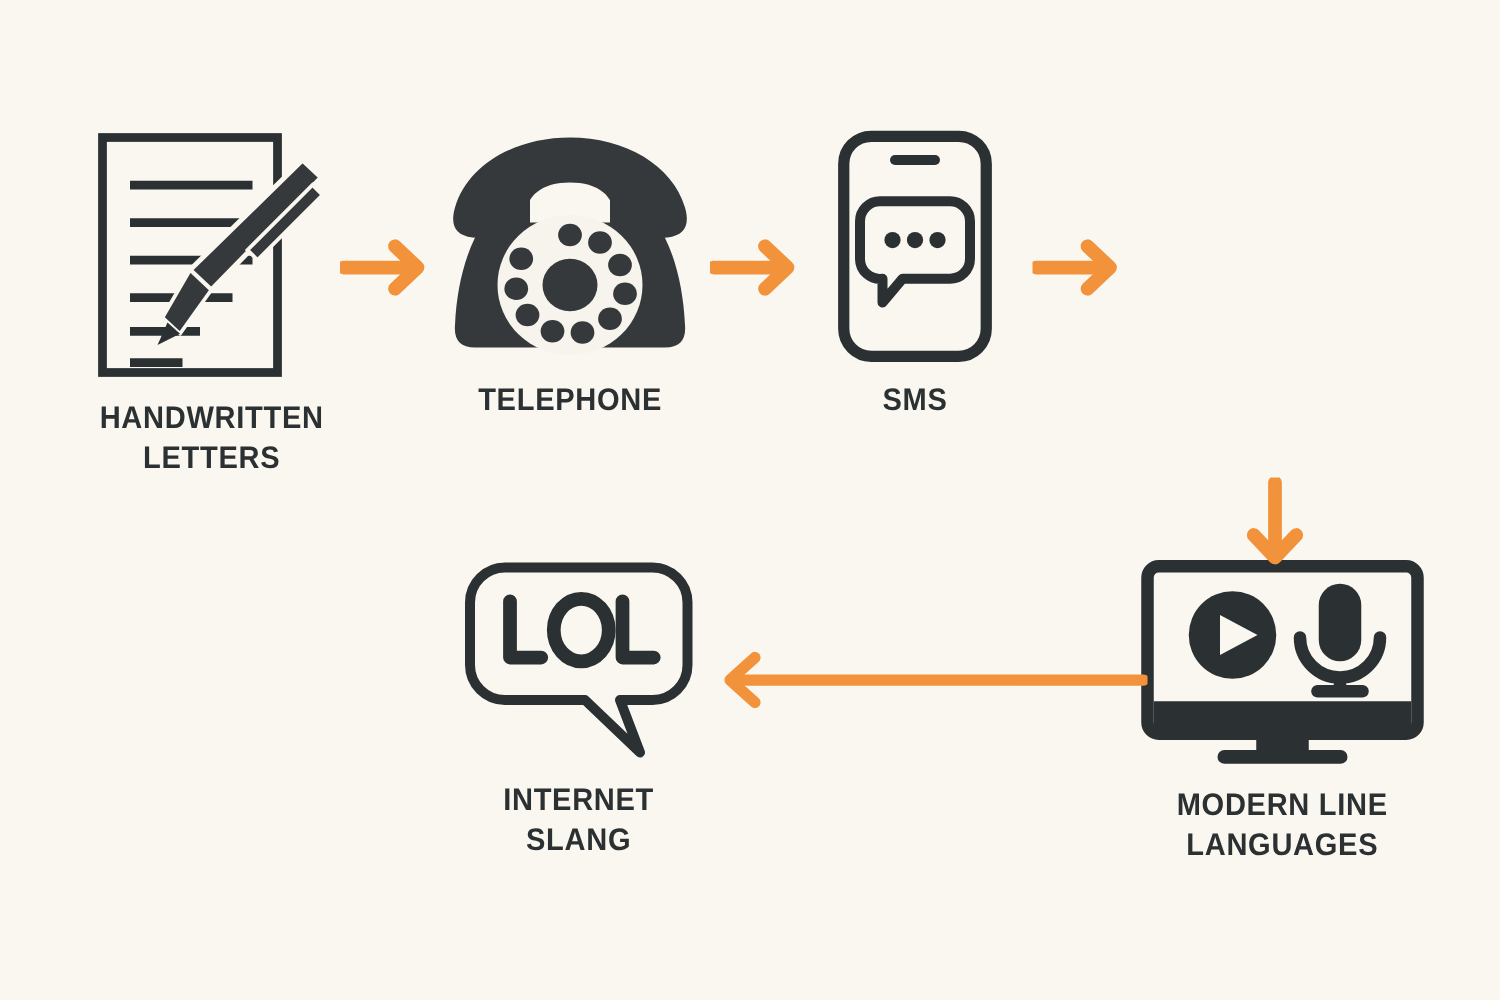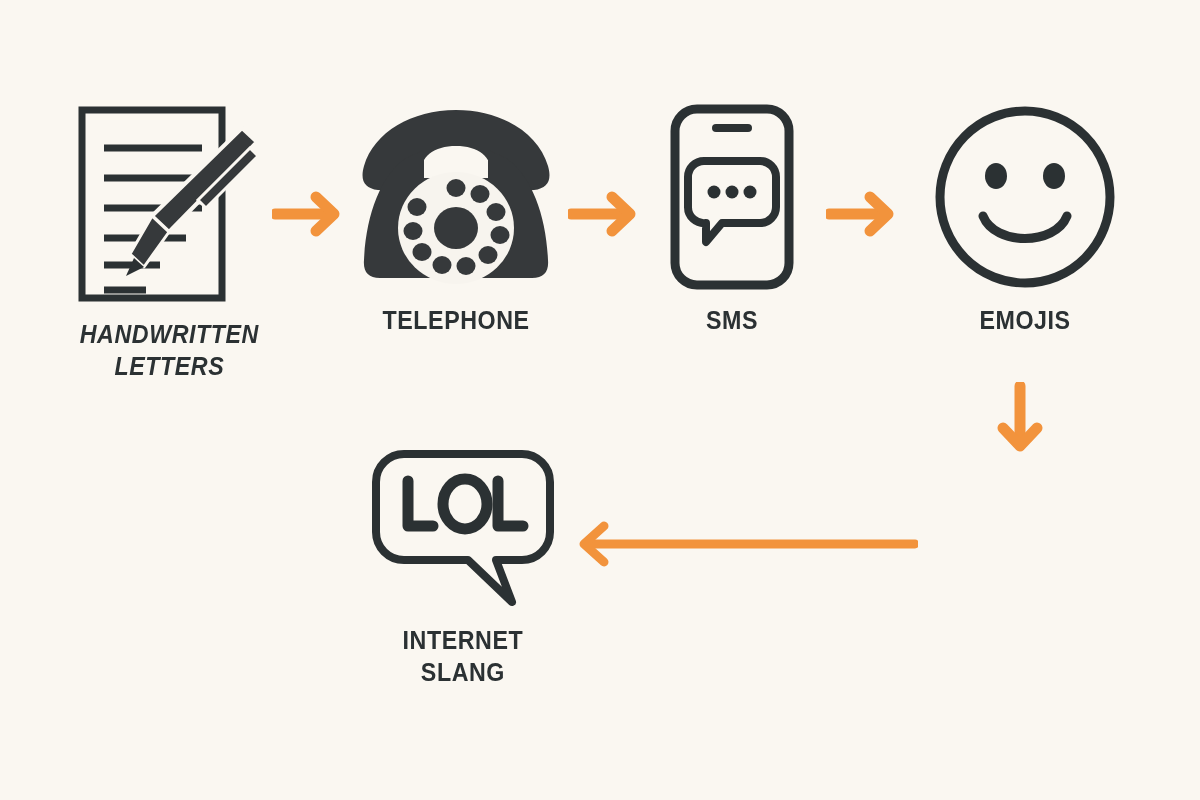--- a/index.html
+++ b/index.html
@@ -42,21 +42,21 @@
     letter-spacing: 0.6px;
     line-height: 1.28;
     text-transform: uppercase;
     transform: scaleX(0.93);
     white-space: pre-line;
   }
   .arrow {
     position: absolute;
   }
   
-  #node-handwritten { left: 46px;  top: 104px; width: 246px; font-style: italic; }
+  #node-handwritten { left: 46px;  top: 104px; width: 246px; }
   #node-telephone   { left: 340px; top: 104px; width: 232px; }
   #node-sms         { left: 648px; top: 104px; width: 168px; }
   #node-emojis      { left: 912px; top: 104px; width: 226px; }
   #node-modern      { left: 908px; top: 448px; width: 236px; }
   #node-slang       { left: 352px; top: 448px; width: 222px; justify-content: center; }
 
   #arrow-1 { left: 272px; top: 188px; }
   #arrow-2 { left: 568px; top: 188px; }
   #arrow-3 { left: 826px; top: 188px; }
   #arrow-down { left: 994px; top: 382px; }
@@ -159,32 +159,48 @@
         <g fill="#2B3133">
           <circle cx="46" cy="88" r="6.5"></circle>
           <circle cx="64" cy="88" r="6.5"></circle>
           <circle cx="82" cy="88" r="6.5"></circle>
         </g>
       </svg>
     </div>
     <div class="node-label">SMS</div>
   </div>
 
-  <div class="node" id="node-emojis">
-    <div class="icon-box">
-      <svg width="184" height="186" viewBox="0 0 184 186">
-        <ellipse cx="92" cy="93" rx="85" ry="86" fill="none" stroke="#2B3133" stroke-width="9"></ellipse>
-        <ellipse cx="63" cy="72" rx="11" ry="13" fill="#2B3133"></ellipse>
-        <ellipse cx="121" cy="72" rx="11" ry="13" fill="#2B3133"></ellipse>
-        <path d="M50 112 C 62 142, 122 142, 134 112" fill="none" stroke="#2B3133" stroke-width="9" stroke-linecap="round"></path>
-      </svg>
-    </div>
-    <div class="node-label">EMOJIS</div>
-  </div>
-
+
+  <div class="node" id="node-modern">
+    <div class="icon-box">
+      <svg width="228" height="166" viewBox="0 0 228 166">
+
+        <rect x="6" y="5" width="216" height="134" rx="9" ry="9" fill="none" stroke="#2B3133" stroke-width="10"></rect>
+
+        <path d="M11 113 H217 V130 a9 9 0 0 1 -9 9 H20 a9 9 0 0 1 -9 -9 Z" fill="#2B3133"></path>
+
+        <rect x="93" y="139" width="42" height="18" fill="#2B3133"></rect>
+
+        <rect x="62" y="152" width="104" height="11" rx="5.5" fill="#2B3133"></rect>
+
+        <circle cx="74" cy="60" r="35" fill="#2B3133"></circle>
+        <path d="M64 44 L94 60 L64 76 Z" fill="#FAF7F1"></path>
+
+        <rect x="143" y="19" width="34" height="62" rx="17" ry="17" fill="#2B3133"></rect>
+
+        <path d="M128 62 a32 32 0 0 0 64 0" fill="none" stroke="#2B3133" stroke-width="10" stroke-linecap="round"></path>
+
+        <line x1="160" y1="90" x2="160" y2="104" stroke="#2B3133" stroke-width="10"></line>
+
+        <line x1="142" y1="105" x2="178" y2="105" stroke="#2B3133" stroke-width="10" stroke-linecap="round"></line>
+      </svg>
+    </div>
+    <div class="node-label">MODERN LINE
+LANGUAGES</div>
+  </div>
 
   <div class="node" id="node-slang">
     <div class="icon-box">
       <svg width="186" height="162" viewBox="0 0 186 162">
 
         <path d="M34 6
                  H152 a28 28 0 0 1 28 28
                  V84 a28 28 0 0 1 -28 28
                  H126 l16 42 -44 -42
                  H34 a28 28 0 0 1 -28 -28

